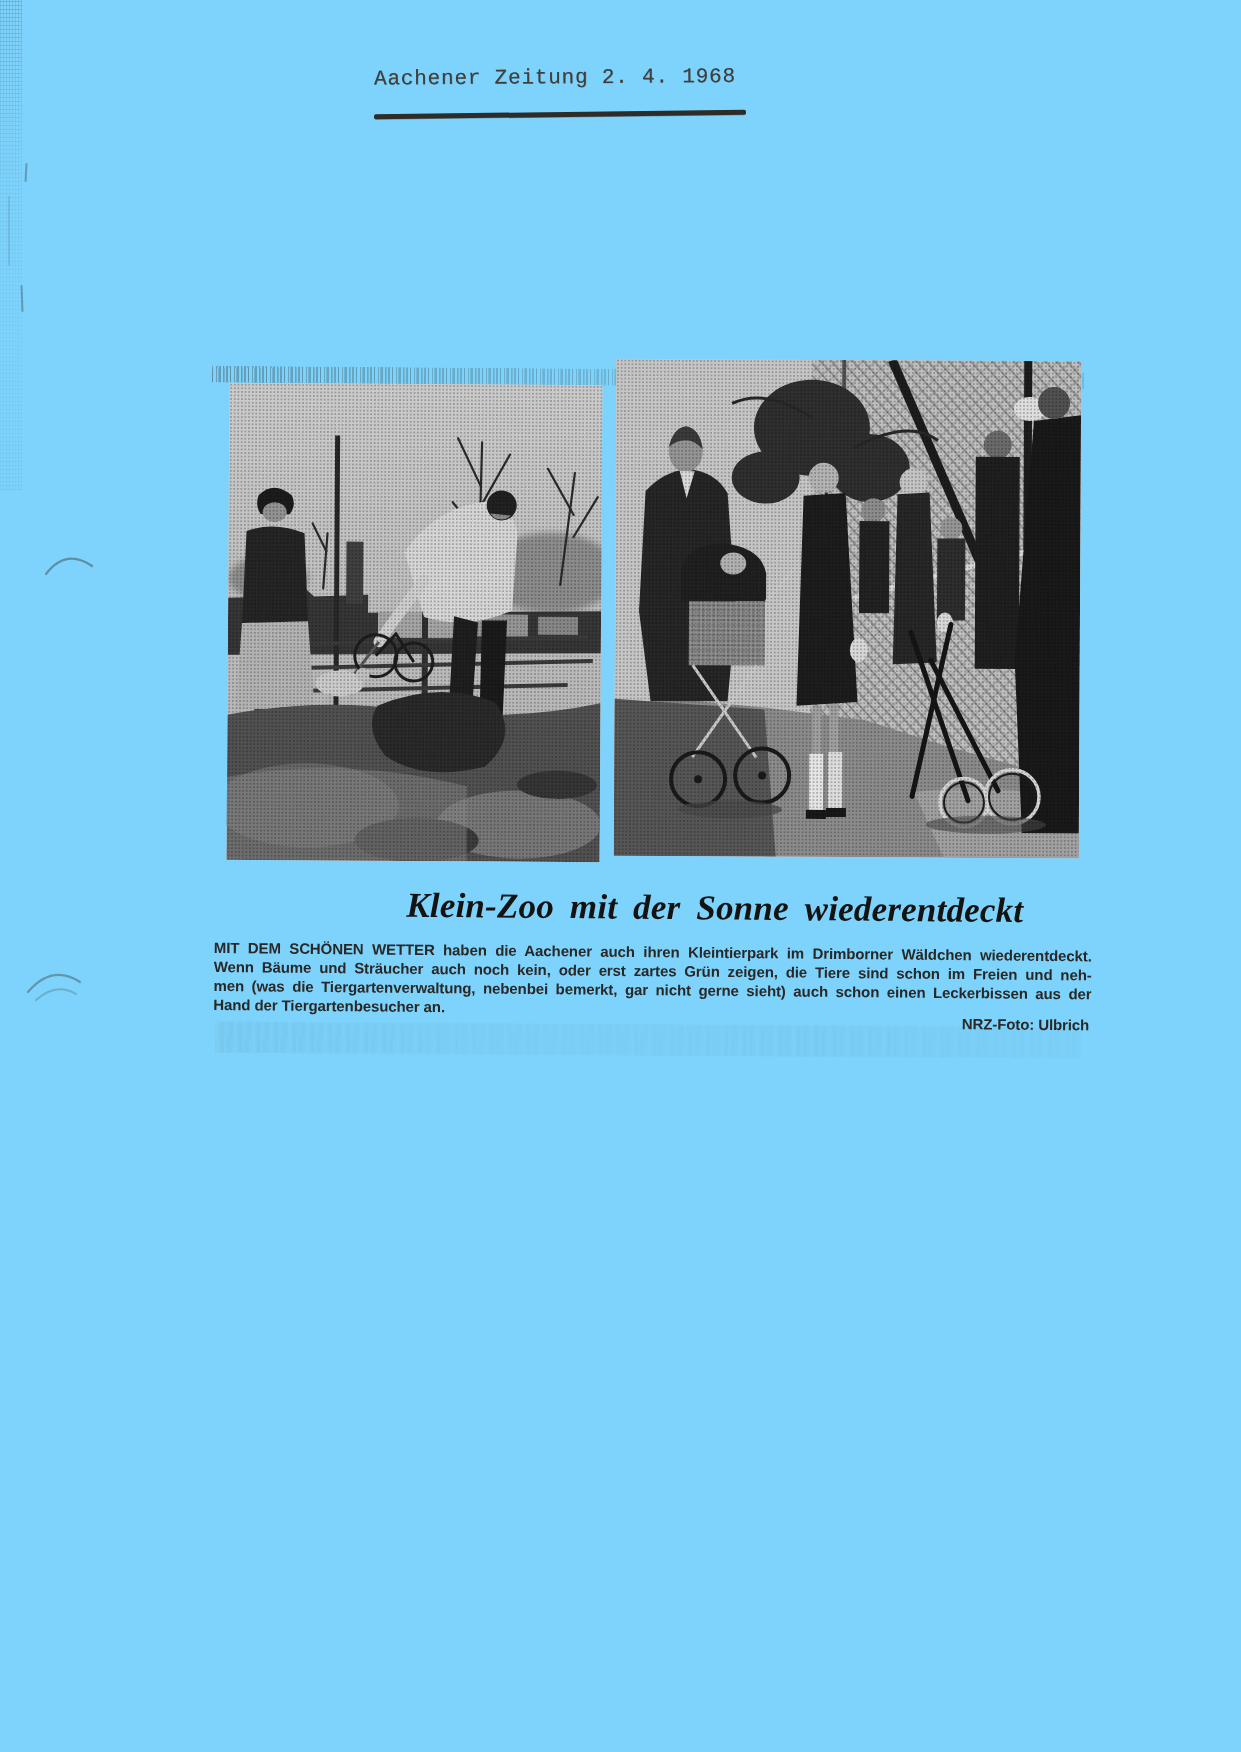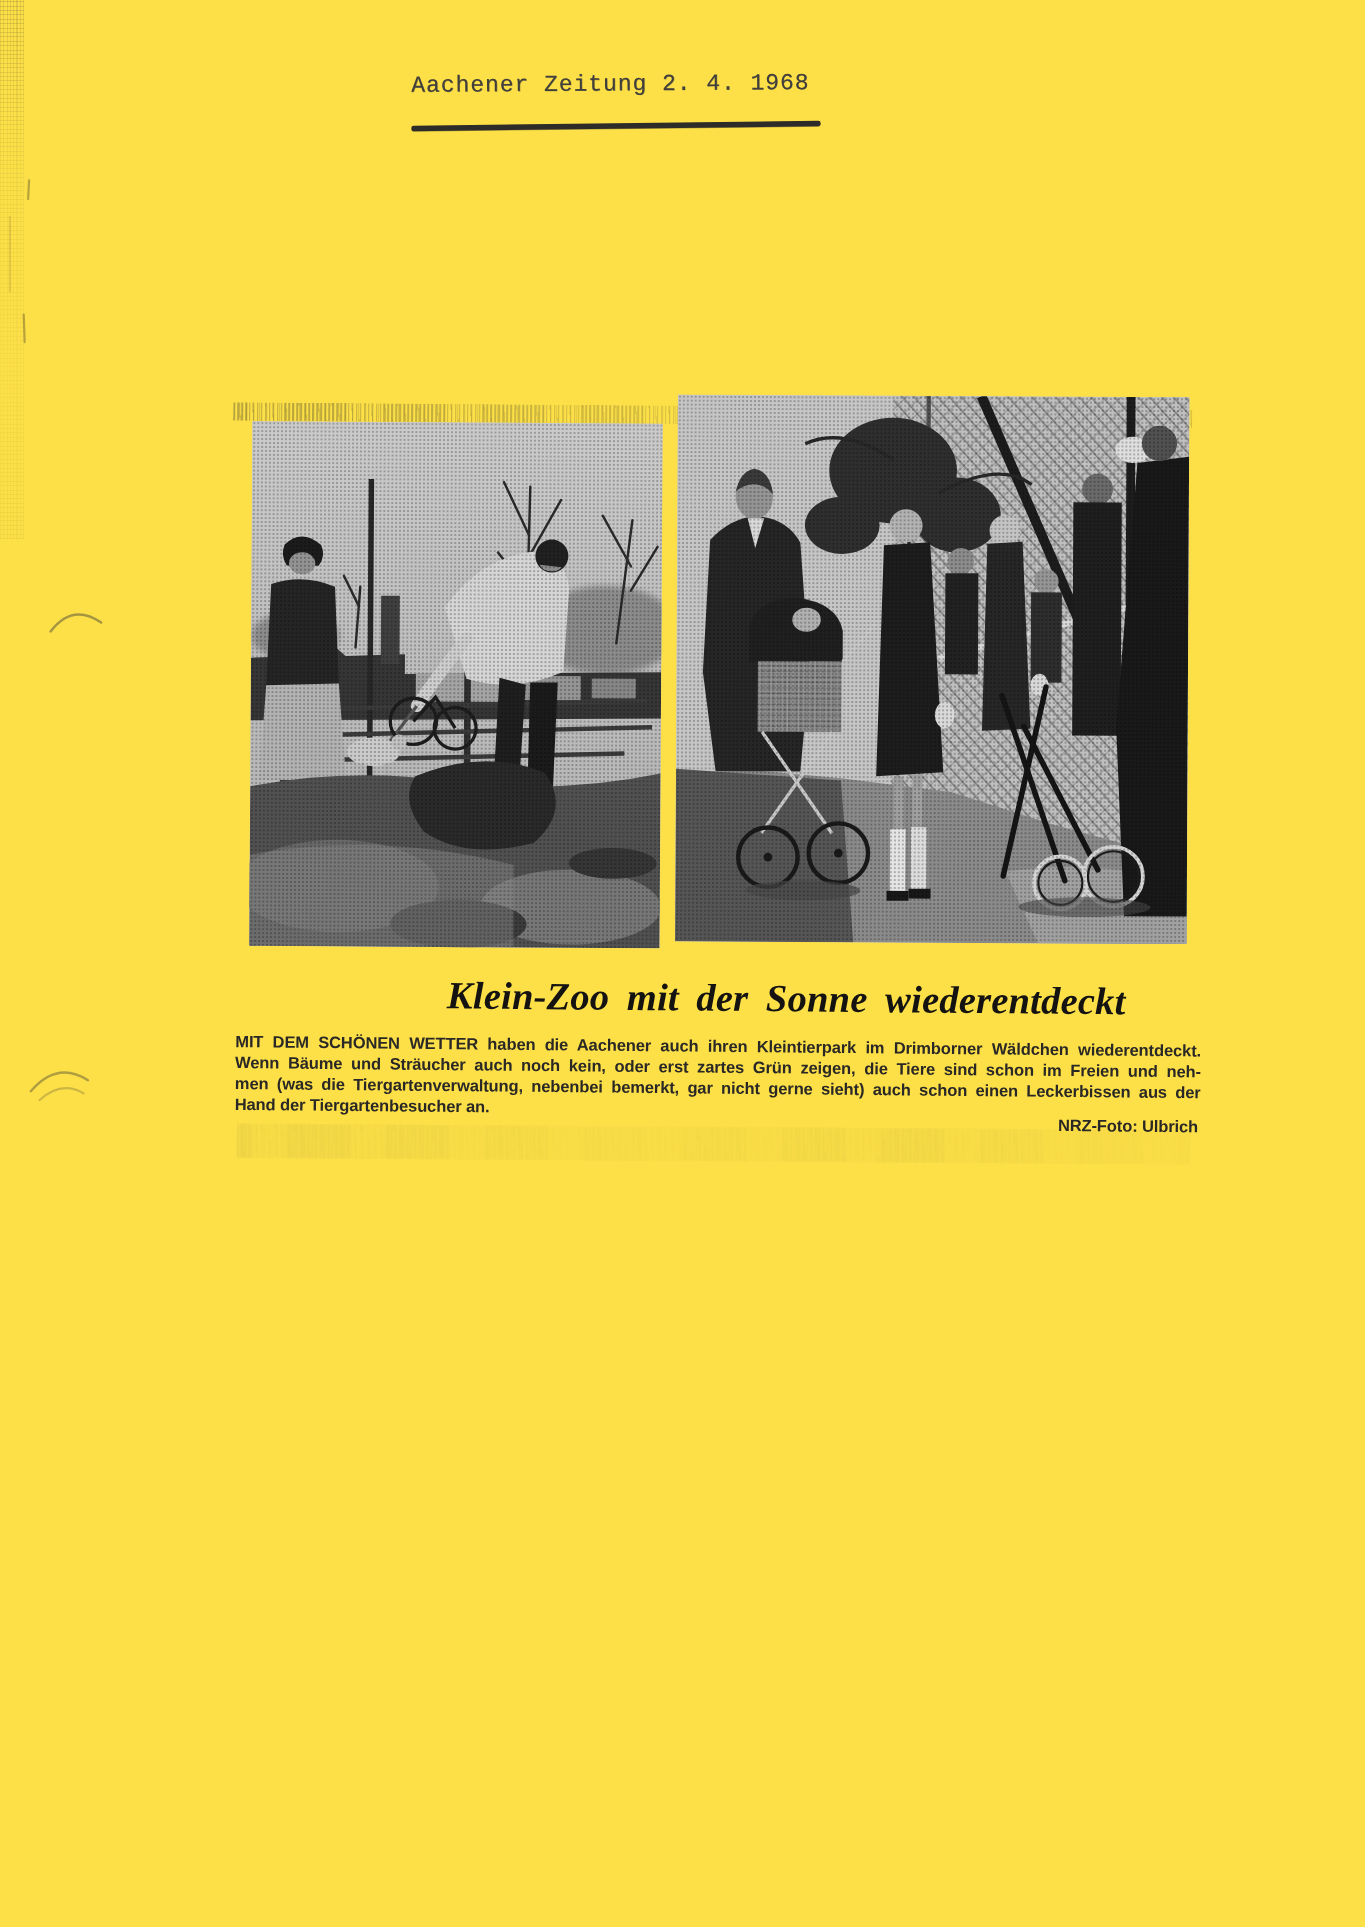--- a/index.html
+++ b/index.html
@@ -1,18 +1,18 @@
 <!DOCTYPE html>
 <html><head>
 <meta charset="utf-8">
 <style>
   html,body{margin:0;padding:0;background:#e8e8e8;}
   .page{
     position:relative;width:1241px;height:1752px;margin:0 auto;
-    background:#fde047;overflow:hidden;
+    background:#7dd3fc;overflow:hidden;
     font-family:"Liberation Sans",sans-serif;color:#262421;
   }
   
   .typed-note{
     position:absolute;left:374px;top:66px;width:420px;height:40px;
     font-family:"Liberation Mono","DejaVu Sans Mono",monospace;
     font-size:21px;letter-spacing:.8px;color:#413f3c;
     transform:rotate(-.4deg);
     text-shadow:.4px .3px 0 rgba(62,60,56,.55);
     white-space:nowrap;

